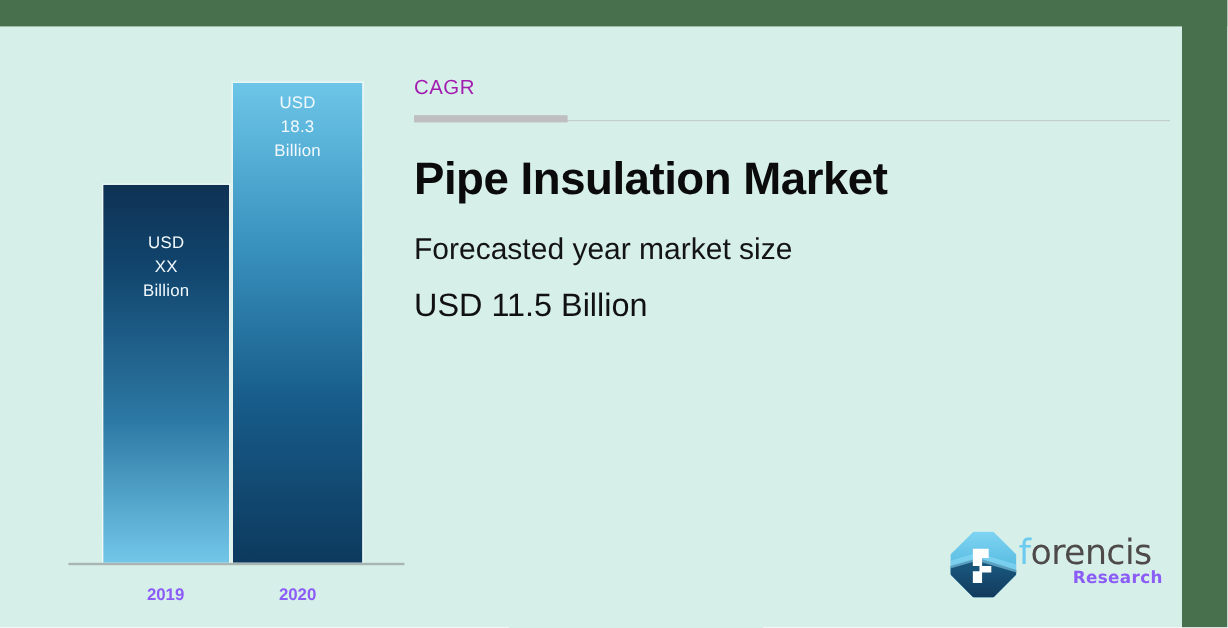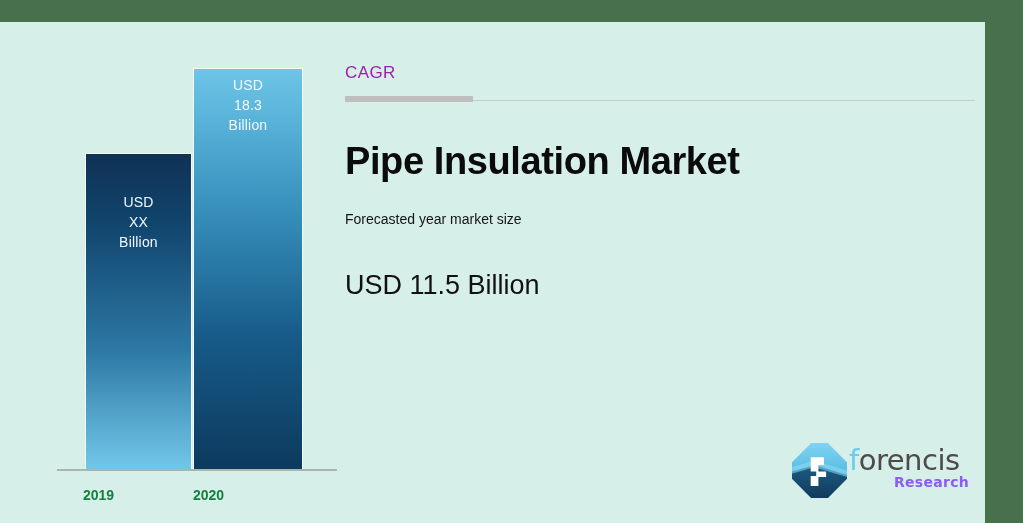--- a/index.html
+++ b/index.html
@@ -78,24 +78,24 @@
     left: 57px;
     bottom: 52px;
     width: 280px;
     height: 2px;
     background: #a9b5b3;
   }
   .cat-label {
     position: absolute;
     bottom: 20px;
     width: 110px;
-    text-align: left;
+    text-align: center;
     font-size: 14px;
     font-weight: bold;
-    color: #15803d;
+    color: #8b5cf6;
   }
   .cat-2019 { left: 83px; }
   .cat-2027 { left: 193px; }
 
   
   .content {
     position: absolute;
     left: 345px;
     top: 62px;
     width: 630px;
@@ -138,35 +138,35 @@
   .divider-thick {
     position: absolute;
     left: 0;
     top: 0;
     width: 128px;
     height: 6px;
     background: #bfbfbf;
   }
 
   .market-title {
-    margin-top: 36px;
+    margin-top: 25px;
     font-size: 38px;
     font-weight: bold;
     color: #0b0b0b;
     letter-spacing: -0.4px;
     line-height: 46px;
   }
   .subtitle {
     margin-top: 22px;
-    font-size: 14px;
+    font-size: 25px;
     color: #141414;
     line-height: 26px;
   }
   .market-size {
-    margin-top: 36px;
+    margin-top: 16px;
     font-size: 27px;
     color: #111111;
     line-height: 34px;
   }
 
   
   .logo {
     position: absolute;
     left: 792px;
     top: 440px;

